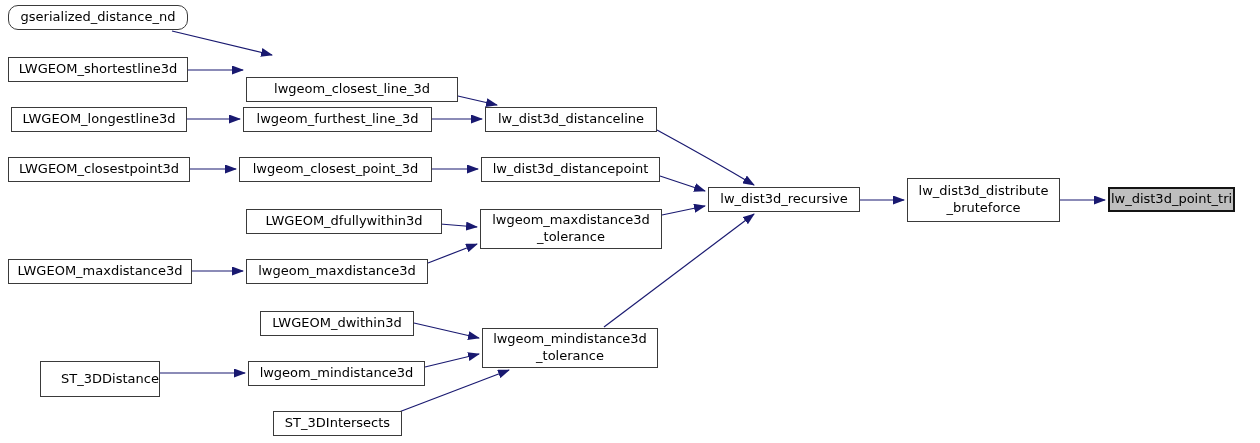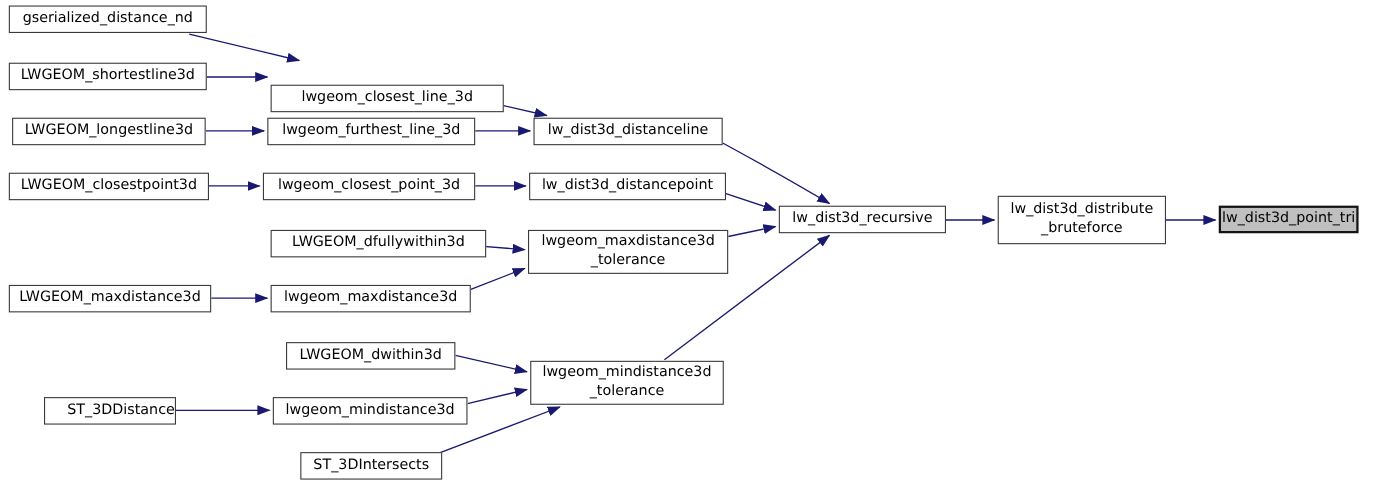--- a/index.html
+++ b/index.html
@@ -82,21 +82,21 @@
       <path d="M662,215 L705,206" fill="none" stroke="#191970" stroke-width="1.2" marker-end="url(#arrowhead)"></path>
       <path d="M414,323 L479,338" fill="none" stroke="#191970" stroke-width="1.2" marker-end="url(#arrowhead)"></path>
       <path d="M160,373 L245,373" fill="none" stroke="#191970" stroke-width="1.2" marker-end="url(#arrowhead)"></path>
       <path d="M425,367 L479,354" fill="none" stroke="#191970" stroke-width="1.2" marker-end="url(#arrowhead)"></path>
       <path d="M399,412 L509,370" fill="none" stroke="#191970" stroke-width="1.2" marker-end="url(#arrowhead)"></path>
       <path d="M604,327 L754,214" fill="none" stroke="#191970" stroke-width="1.2" marker-end="url(#arrowhead)"></path>
       <path d="M860,200 L904,200" fill="none" stroke="#191970" stroke-width="1.2" marker-end="url(#arrowhead)"></path>
       <path d="M1060,200 L1105,200" fill="none" stroke="#191970" stroke-width="1.2" marker-end="url(#arrowhead)"></path>
     </svg>
   <div id="node-layer">
-      <div class="node" style="left: 8px; top: 5px; width: 180px; height: 25px;">
+      <div class="node" style="left: 8px; top: 5px; width: 180px; height: 25px; border-radius: 10px;">
         <span class="label-line">gserialized_distance_nd</span>
       </div>
       <div class="node" style="left: 8px; top: 57px; width: 180px; height: 25px;">
         <span class="label-line">LWGEOM_shortestline3d</span>
       </div>
       <div class="node" style="left: 246px; top: 57px; width: 212px; height: 25px; margin-top: 20px;">
         <span class="label-line">lwgeom_closest_line_3d</span>
       </div>
       <div class="node" style="left: 11px; top: 107px; width: 176px; height: 25px;">
         <span class="label-line">LWGEOM_longestline3d</span>
@@ -135,21 +135,21 @@
       <div class="node" style="left: 907px; top: 178px; width: 153px; height: 44px; align-items: center;">
         <span class="label-line">lw_dist3d_distribute</span>
         <span class="label-line">_bruteforce</span>
       </div>
       <div class="node highlight" style="left: 1108px; top: 187px; width: 127px; height: 25px;">
         <span class="label-line">lw_dist3d_point_tri</span>
       </div>
       <div class="node" style="left: 260px; top: 311px; width: 154px; height: 25px;">
         <span class="label-line">LWGEOM_dwithin3d</span>
       </div>
-      <div class="node" style="left: 40px; top: 361px; width: 120px; height: 25px; padding-left: 20px;">
+      <div class="node" style="left: 40px; top: 361px; width: 120px; height: 36px; padding-left: 20px;">
         <span class="label-line">ST_3DDistance</span>
       </div>
       <div class="node" style="left: 248px; top: 361px; width: 177px; height: 25px;">
         <span class="label-line">lwgeom_mindistance3d</span>
       </div>
       <div class="node" style="left: 482px; top: 328px; width: 176px; height: 40px;">
         <span class="label-line">lwgeom_mindistance3d</span>
         <span class="label-line">_tolerance</span>
       </div>
       <div class="node" style="left: 273px; top: 411px; width: 129px; height: 25px;">

